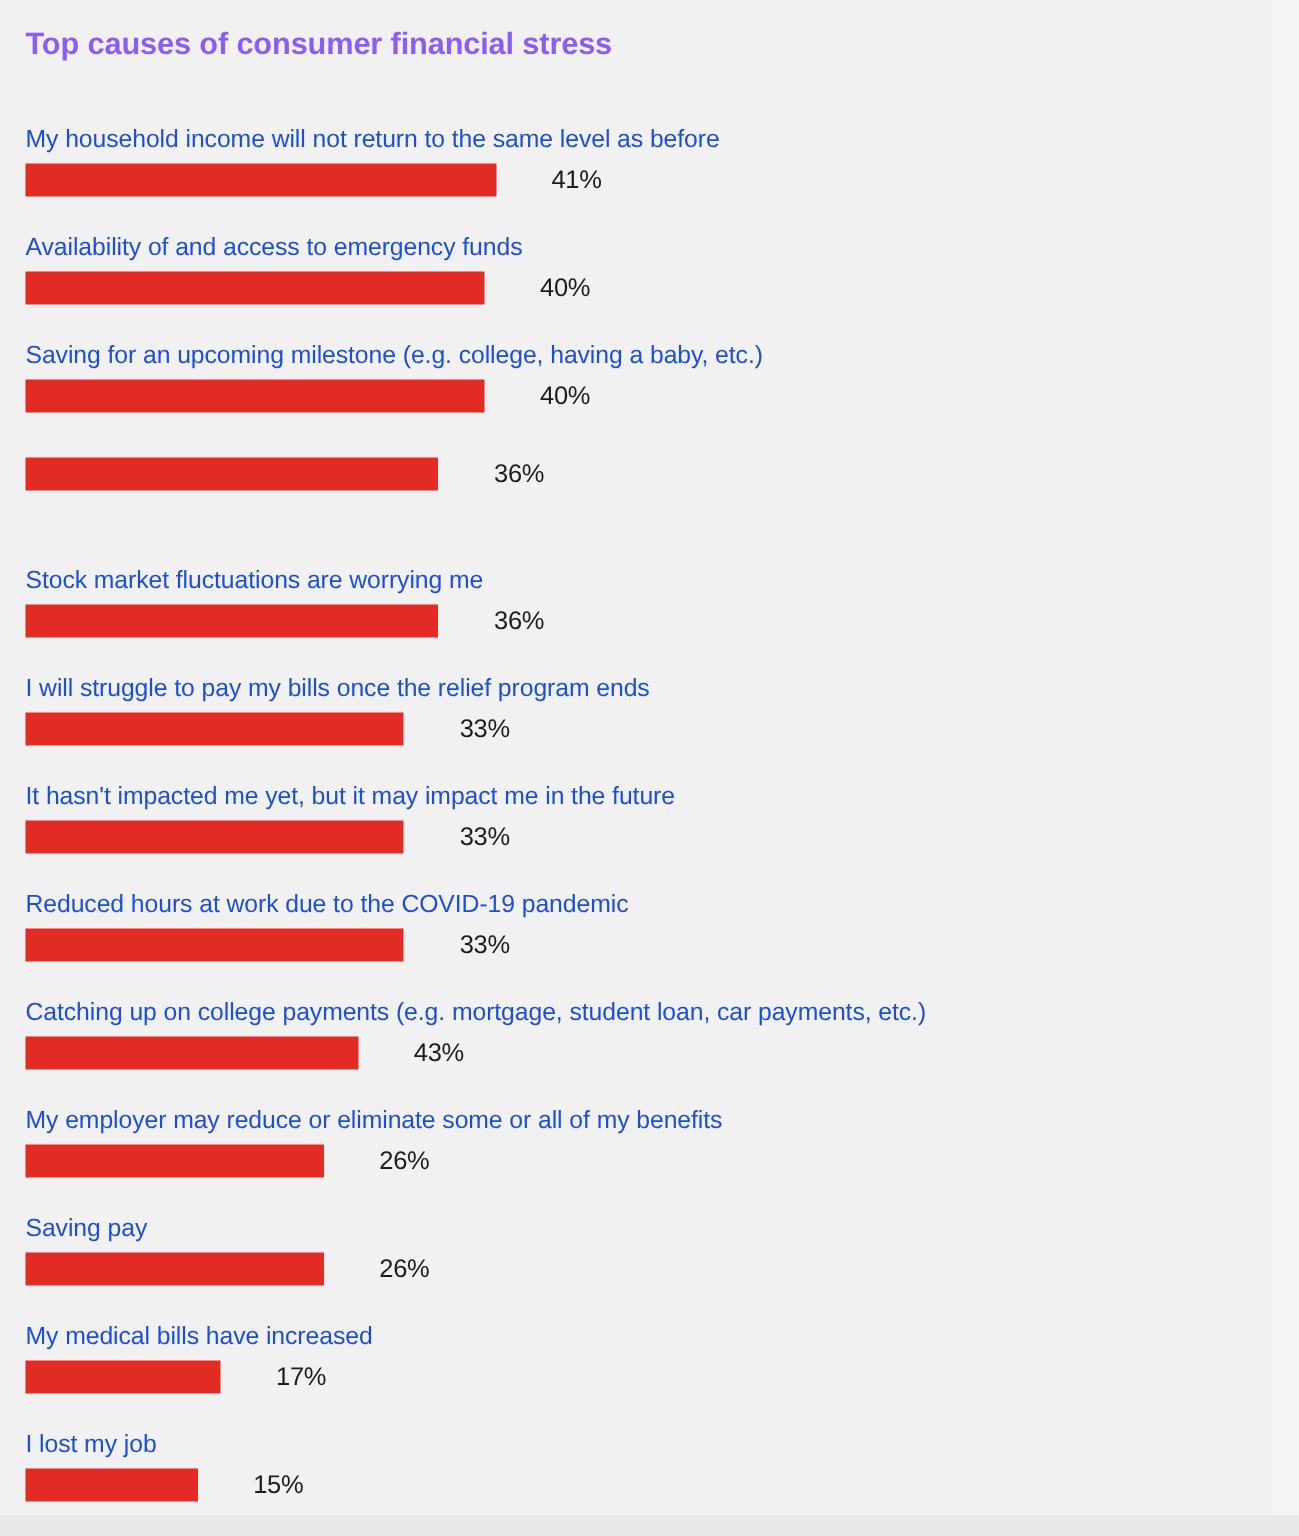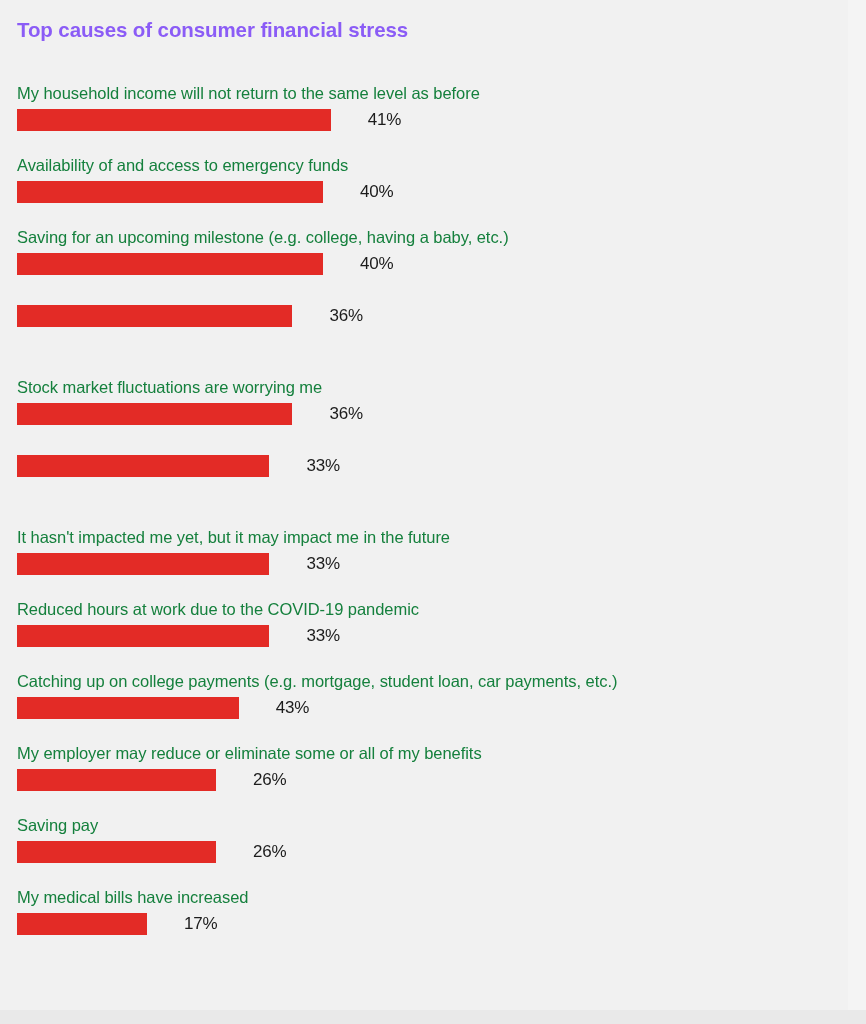--- a/index.html
+++ b/index.html
@@ -47,21 +47,21 @@
   }
   .bars {
     margin-top: 40px;
   }
   .bar-row {
     height: 72px;
     position: relative;
   }
   .bar-label {
     font-size: 16.5px;
-    color: #15803d;
+    color: #1d4ed8;
     line-height: 20px;
     white-space: nowrap;
     letter-spacing: -0.05px;
   }
   .bar-line {
     display: flex;
     align-items: center;
     margin-top: 6px;
     gap: 32px;
   }
@@ -114,20 +114,21 @@
           </div>
         </div>
         <div class="bar-row">
           <div class="bar-label">Stock market fluctuations are worrying me</div>
           <div class="bar-line">
             <div class="bar-fill" style="width: 275.4px; background: rgb(227, 43, 38);"></div>
             <div class="bar-value">36%</div>
           </div>
         </div>
         <div class="bar-row">
+          <div class="bar-label">I will struggle to pay my bills once the relief program ends</div>
           <div class="bar-line">
             <div class="bar-fill" style="width: 252.45px; background: rgb(227, 43, 38);"></div>
             <div class="bar-value">33%</div>
           </div>
         </div>
         <div class="bar-row">
           <div class="bar-label">It hasn't impacted me yet, but it may impact me in the future</div>
           <div class="bar-line">
             <div class="bar-fill" style="width: 252.45px; background: rgb(227, 43, 38);"></div>
             <div class="bar-value">33%</div>
@@ -161,15 +162,22 @@
             <div class="bar-value">26%</div>
           </div>
         </div>
         <div class="bar-row">
           <div class="bar-label">My medical bills have increased</div>
           <div class="bar-line">
             <div class="bar-fill" style="width: 130.05px; background: rgb(227, 43, 38);"></div>
             <div class="bar-value">17%</div>
           </div>
         </div>
+        <div class="bar-row">
+          <div class="bar-label">I lost my job</div>
+          <div class="bar-line">
+            <div class="bar-fill" style="width: 114.75px; background: rgb(227, 43, 38);"></div>
+            <div class="bar-value">15%</div>
+          </div>
+        </div>
       </div>
   </div>
 </div>
 
 </body></html>

